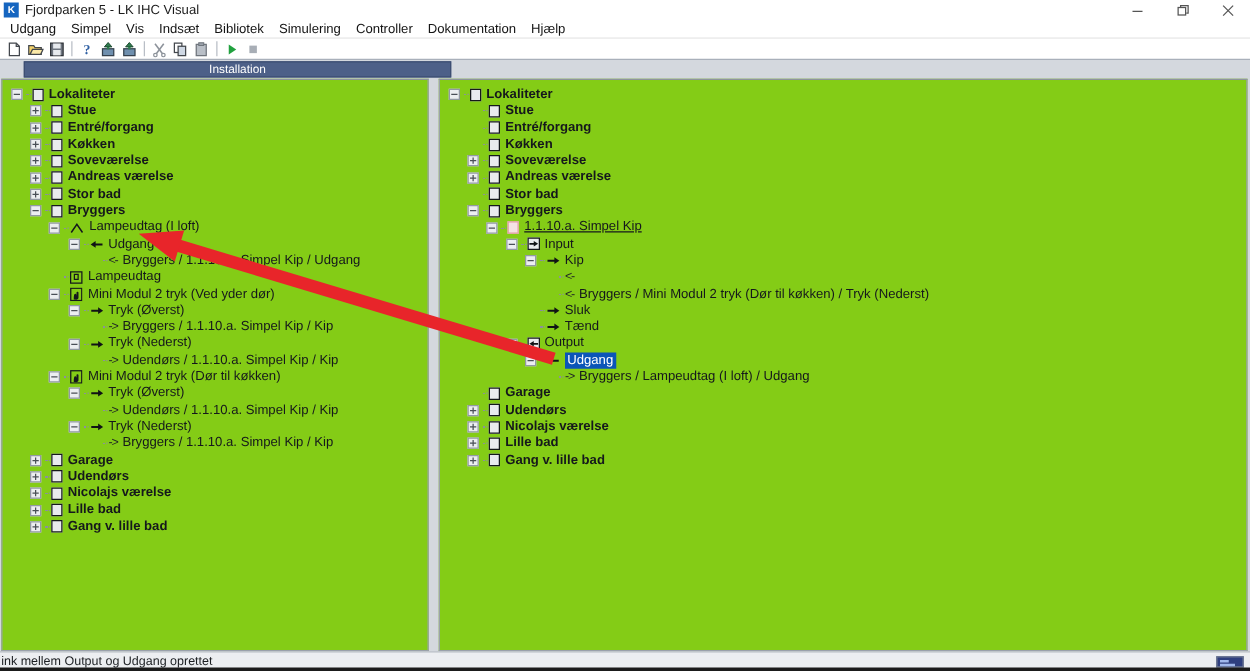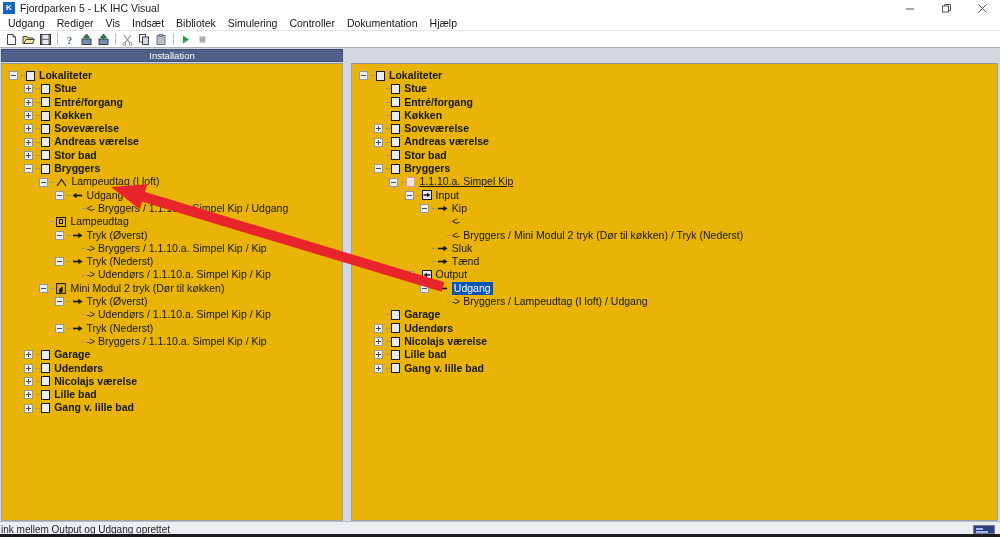--- a/index.html
+++ b/index.html
@@ -91,33 +91,33 @@
   }
   .panel-header {
     height: 13px;
     background: #4d6088;
     color: #ffffff;
     font-size: 9.5px;
     display: flex; align-items: center; justify-content: center;
     border: 1px solid #3d4e72;
     overflow: hidden;
   }
-  .ph-left { width: 342px; margin-left: 1px; }
+  .ph-left { width: 342px; margin-left: 19px; }
   .ph-gap  { width: 10px; }
   .ph-right { flex: 1; margin-right: 2px; }
 
   
   .body-area {
     flex: 1 1 auto;
     display: flex;
     padding: 1px 1px 0 1px;
     min-height: 0;
   }
   .pane {
-    background: #eab308;
+    background: #84cc16;
     border: 1px solid #9aa1ab;
     border-top-color: #8d949e;
     position: relative;
     overflow: hidden;
   }
   .pane-left  { width: 342px; }
   .splitter   { width: 8px; background: #d4d8de; }
   .pane-right { flex: 1; margin-right: 1px; }
 
   .tree {
@@ -269,21 +269,21 @@
         <svg width="11" height="11" viewBox="0 0 11 11">
           <line x1="1.5" y1="1.5" x2="9.5" y2="9.5" stroke="#555" stroke-width="1"></line>
           <line x1="9.5" y1="1.5" x2="1.5" y2="9.5" stroke="#555" stroke-width="1"></line>
         </svg>
       </div>
     </div>
   </div>
 
   <div class="menubar" id="menubar">
       <div class="menu-item">Udgang</div>
-      <div class="menu-item">Rediger</div>
+      <div class="menu-item">Simpel</div>
       <div class="menu-item">Vis</div>
       <div class="menu-item">Indsæt</div>
       <div class="menu-item">Bibliotek</div>
       <div class="menu-item">Simulering</div>
       <div class="menu-item">Controller</div>
       <div class="menu-item">Dokumentation</div>
       <div class="menu-item">Hjælp</div>
     </div>
 
   <div class="toolbar">
@@ -462,20 +462,31 @@
           <div class="node" style="padding-left: 33.4px;">
             <span class="expander hidden"></span>
             <span class="leader"></span>
             <span class="ico">
               <span class="ico-scen">
                 <span></span>
               </span>
             </span>
             <span class="lbl">Lampeudtag</span>
           </div>
+          <div class="node" style="padding-left: 33.4px;">
+            <span class="expander"></span>
+            <span class="leader"></span>
+            <span class="ico">
+              <svg class="ico-btnmod" viewBox="0 0 10 11">
+                <rect x="0.6" y="0.6" width="8.8" height="9.8" fill="none" stroke="#15181c" stroke-width="1"></rect>
+                <path d="M3 9.5 C3 6.5 3.2 5 4.3 5 C5.2 5 5.2 6.2 5.2 7 L5.2 4 C5.2 3.2 6.8 3.2 6.8 4.2 L6.8 8 C6.8 9 6 9.8 5 9.8 Z" fill="#15181c"></path>
+              </svg>
+            </span>
+            <span class="lbl">Mini Modul 2 tryk (Ved yder dør)</span>
+          </div>
           <div class="node" style="padding-left: 48.6px;">
             <span class="expander"></span>
             <span class="leader"></span>
             <span class="ico">
               <svg width="11" height="9" viewBox="0 0 11 9">
                 <path d="M1 4.5 H8" stroke="#101316" stroke-width="1.6"></path>
                 <path d="M10.5 4.5 L6.5 1.8 V7.2 Z" fill="#101316"></path>
               </svg>
             </span>
             <span class="lbl">Tryk (Øverst)</span>

